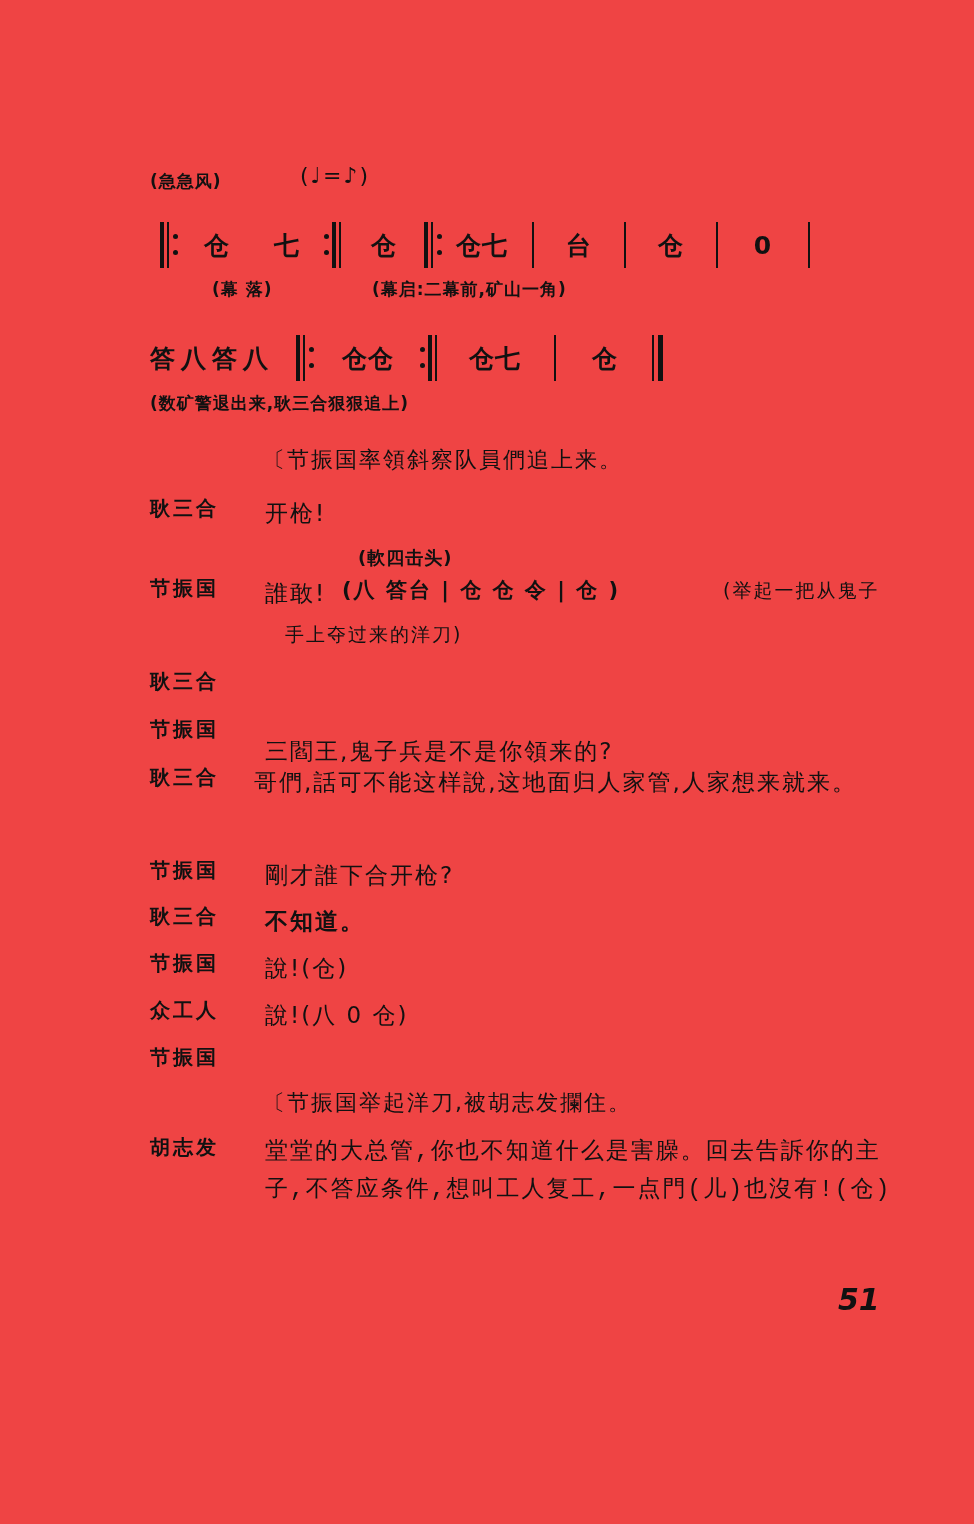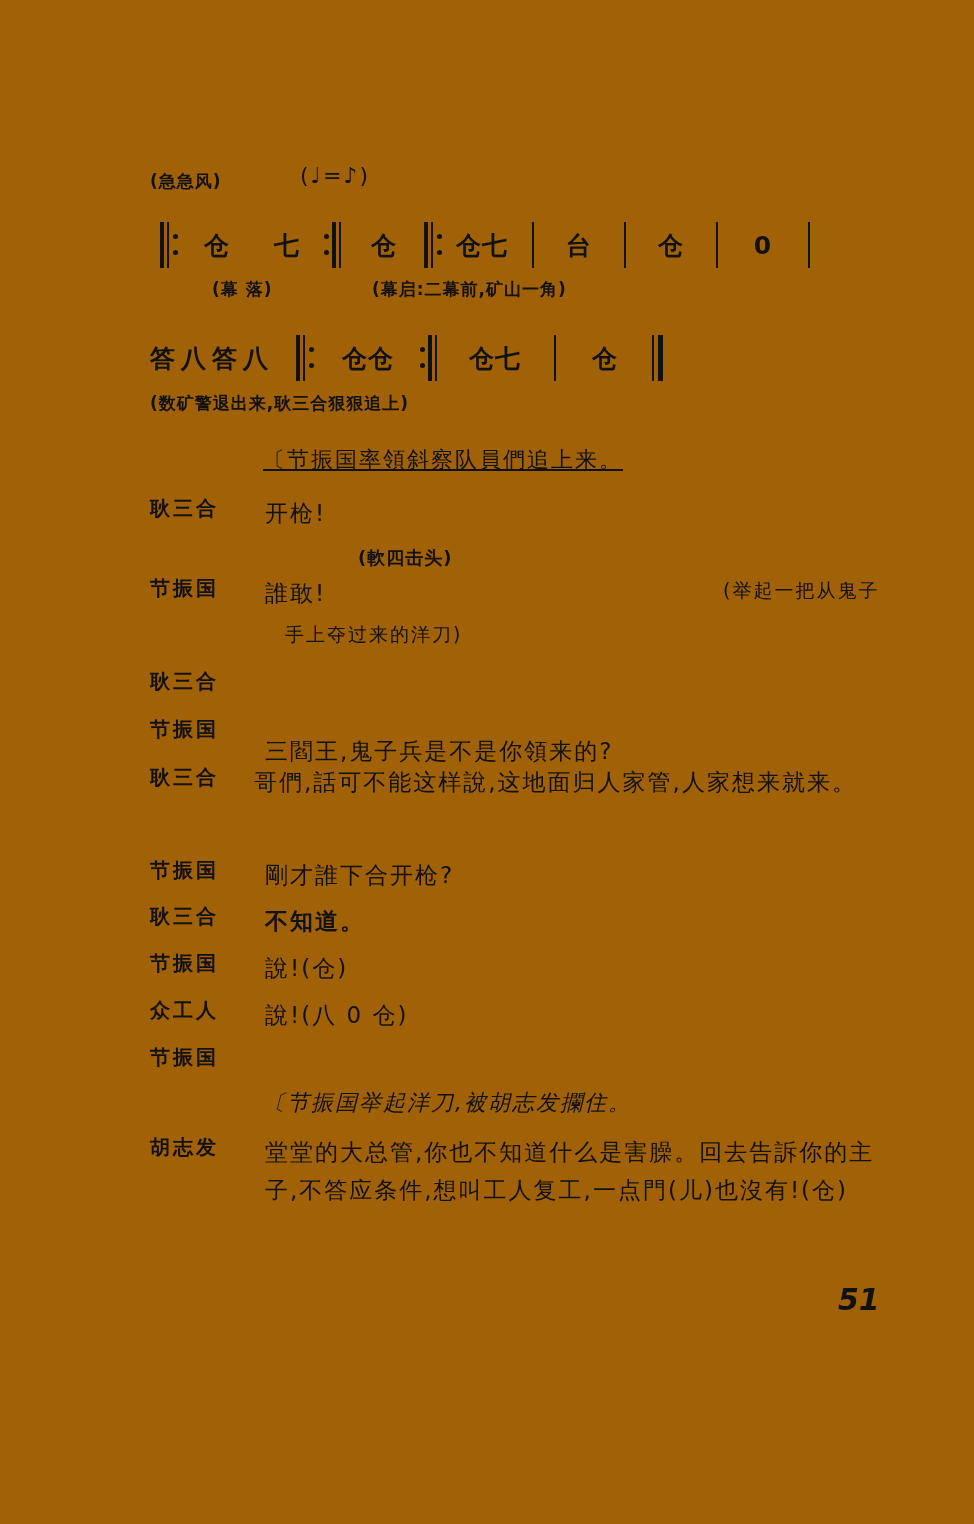--- a/index.html
+++ b/index.html
@@ -13,21 +13,21 @@
     position: relative;
     font-family: "DejaVu Sans", sans-serif;
     color: #111;
     overflow: hidden;
   }
   .page {
     position: absolute;
     left: 0; top: 0;
     width: 974px;
     height: 1524px;
-    background: #a16207;
+    background: #ef4444;
   }
 
   
   .perc-row {
     position: absolute;
     display: flex;
     align-items: center;
     font-family: "DejaVu Sans", sans-serif;
   }
   .gong {
@@ -193,28 +193,29 @@
         <i class="d2"></i>
       </span>
     <span class="gong" style="width:90px; text-align:center; position:relative;">仓七</span>
     <span class="bar"></span>
     <span class="gong" style="width:70px; text-align:center;">仓</span>
     <span class="final-bar"></span>
   </div>
 
   <div class="tiny-label" style="left:150px; top:392px;">(数矿警退出来,耿三合狠狠追上)</div>
 
-  <div class="stage" style="left:263px; top:445px;text-decoration:underline;">〔节振国率領斜察队員們追上来。</div>
+  <div class="stage" style="left:263px; top:445px;">〔节振国率領斜察队員們追上来。</div>
 
   <div class="speaker" style="left:150px; top:495px;">耿三合</div>
   <div class="line" style="left:265px; top:494px;">开枪!</div>
 
   <div class="note-sm" style="left:358px; top:546px;">(軟四击头)</div>
   <div class="speaker" style="left:150px; top:575px;">节振国</div>
   <div class="line" style="left:265px; top:574px;">誰敢!</div>
+  <div class="inline-perc" style="position:absolute; left:342px; top:576px;">(八 答台 | 仓 仓 令 | 仓 )</div>
   <div class="stage" style="left:723px; top:578px; font-size:19px;">(举起一把从鬼子</div>
   <div class="stage" style="left:265px; top:622px; font-size:19px;margin-left:20px;">手上夺过来的洋刀)</div>
 
   <div class="speaker" style="left:150px; top:668px;">耿三合</div>
 
   <div class="speaker" style="left:150px; top:716px;">节振国</div>
   <div class="line" style="left:265px; top:715px;margin-top:17px;">三閻王,鬼子兵是不是你領来的?</div>
 
   <div class="speaker" style="left:150px; top:764px;">耿三合</div>
   <div class="line" style="left:254px; top:763px; width:640px;">哥們,話可不能这样說,这地面归人家管,人家想来就来。</div>
@@ -226,20 +227,20 @@
   <div class="line" style="left:265px; top:902px;font-weight:bold;">不知道。</div>
 
   <div class="speaker" style="left:150px; top:950px;">节振国</div>
   <div class="line" style="left:265px; top:949px;">說!(仓)</div>
 
   <div class="speaker" style="left:150px; top:997px;">众工人</div>
   <div class="line" style="left:265px; top:996px;">說!(八 0 仓)</div>
 
   <div class="speaker" style="left:150px; top:1044px;">节振国</div>
 
-  <div class="stage" style="left:263px; top:1088px;font-style:italic;">〔节振国举起洋刀,被胡志发攔住。</div>
+  <div class="stage" style="left:263px; top:1088px;">〔节振国举起洋刀,被胡志发攔住。</div>
 
   <div class="speaker" style="left:150px; top:1134px;">胡志发</div>
-  <div class="line" style="left:265px; top:1133px; width:640px;">堂堂的大总管,你也不知道什么是害臊。回去告訴你的主子,不答应条件,想叫工人复工,一点門(儿)也沒有!(仓)</div>
+  <div class="line" style="left:265px; top:1133px; width:640px;font-family:Liberation Mono, monospace;">堂堂的大总管,你也不知道什么是害臊。回去告訴你的主子,不答应条件,想叫工人复工,一点門(儿)也沒有!(仓)</div>
 
   <div class="pagenum" style="left:838px; top:1282px;">51</div>
 
 </div>
 
 </body></html>

